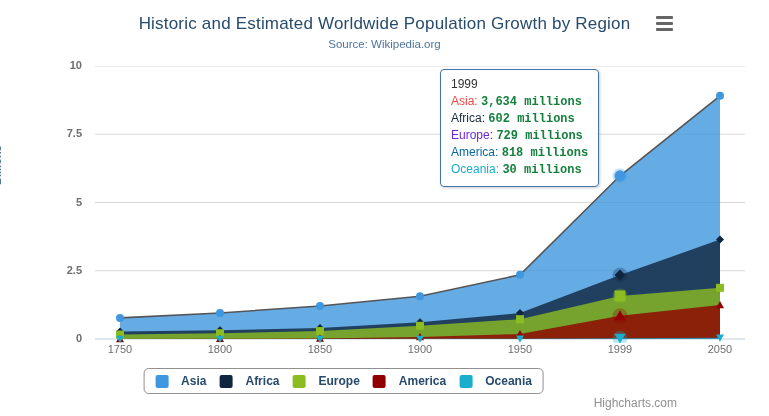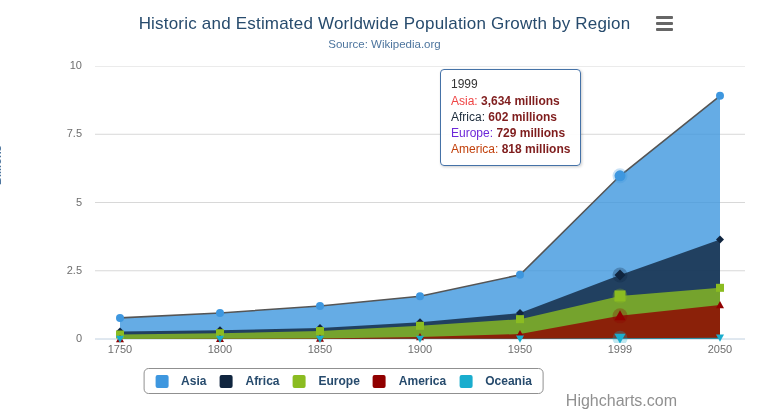--- a/index.html
+++ b/index.html
@@ -32,21 +32,21 @@
   }
   .ctx-btn span:first-child{margin-top:4px;}
 
   
   .plot{position:absolute;left:95px;top:66px;width:650px;height:273px;}
   .plot svg{display:block;}
 
   
   .ylabel{
     position:absolute;font-size:11px;color:#6e6e6e;
-    text-align:right;width:34px;
+    text-align:right;width:34px;font-weight:bold;
   }
   .xlabel{
     position:absolute;top:343px;font-size:11px;color:#6e6e6e;
     width:60px;text-align:center;
   }
   .axis-title{
     position:absolute;left:-9px;top:185px;
     font-size:11px;font-weight:bold;color:#4d759e;
     transform:rotate(-90deg);transform-origin:left top;
     white-space:nowrap;
@@ -59,36 +59,36 @@
     padding:5px 11px;display:flex;align-items:center;gap:13px;
     box-sizing:border-box;
   }
   .legend-item{display:flex;align-items:center;gap:13px;cursor:pointer;}
   .legend-swatch{width:13px;height:13px;border-radius:2px;display:block;}
   .legend-text{font-size:12px;color:#274b6d;font-weight:bold;white-space:nowrap;}
 
   
   .credits{
     position:absolute;right:10px;bottom:6px;
-    font-size:16px;color:#909090;cursor:pointer;margin-top:29px;
+    font-size:12px;color:#909090;cursor:pointer;margin-top:29px;
   }
 
   
   .tooltip{
     position:absolute;left:440px;top:69px;
     background:rgba(255,255,255,0.92);
     border:1px solid #4572a7;border-radius:4px;
     padding:7px 10px 8px 10px;
     box-shadow:1px 1px 3px rgba(0,0,0,.2);
     white-space:nowrap;
   }
   .tt-head{font-size:12px;color:#333;margin-bottom:2px;}
   .tt-row{font-size:12px;line-height:16px;color:#000;}
   .tt-name{font-weight:normal;}
-  .tt-val{font-weight:bold;color:#7f1d1d;}
+  .tt-val{font-weight:bold;color:#15803d;font-family:Liberation Mono, monospace;}
 </style>
 </head>
 <body>
 
 <div id="chart">
 
   <div class="chart-title">Historic and Estimated Worldwide Population Growth by Region</div>
   <div class="chart-subtitle">Source: Wikipedia.org</div>
 
   <div class="ctx-btn">
@@ -173,21 +173,22 @@
         <line x1="525" y1="109.8006" x2="525" y2="273" stroke="#ffffff" stroke-width="0"></line>
       </svg>
   </div>
 
   <div class="tooltip" id="tooltip">
     <div class="tt-head">1999</div>
     <div id="ttrows">
         <div class="tt-row"><span class="tt-name" style="color: #ef4444;">Asia: </span><span class="tt-val">3,634 millions</span></div>
         <div class="tt-row"><span class="tt-name" style="color: rgb(27, 42, 58);">Africa: </span><span class="tt-val">602 millions</span></div>
         <div class="tt-row"><span class="tt-name" style="color: #6d28d9;">Europe: </span><span class="tt-val">729 millions</span></div>
-        <div class="tt-row"><span class="tt-name" style="color: #c2410c;">America: </span><span class="tt-val">818 millions</span></div>
+        <div class="tt-row"><span class="tt-name" style="color: #0369a1;">America: </span><span class="tt-val">818 millions</span></div>
+        <div class="tt-row"><span class="tt-name" style="color: rgb(26, 173, 206);">Oceania: </span><span class="tt-val">30 millions</span></div>
       </div>
   </div>
 
   <div class="legend" id="legend">
       <div class="legend-item">
         <span class="legend-swatch" style="background: rgb(62, 151, 223);"></span>
         <span class="legend-text">Asia</span>
       </div>
       <div class="legend-item">
         <span class="legend-swatch" style="background: rgb(16, 37, 63);"></span>

